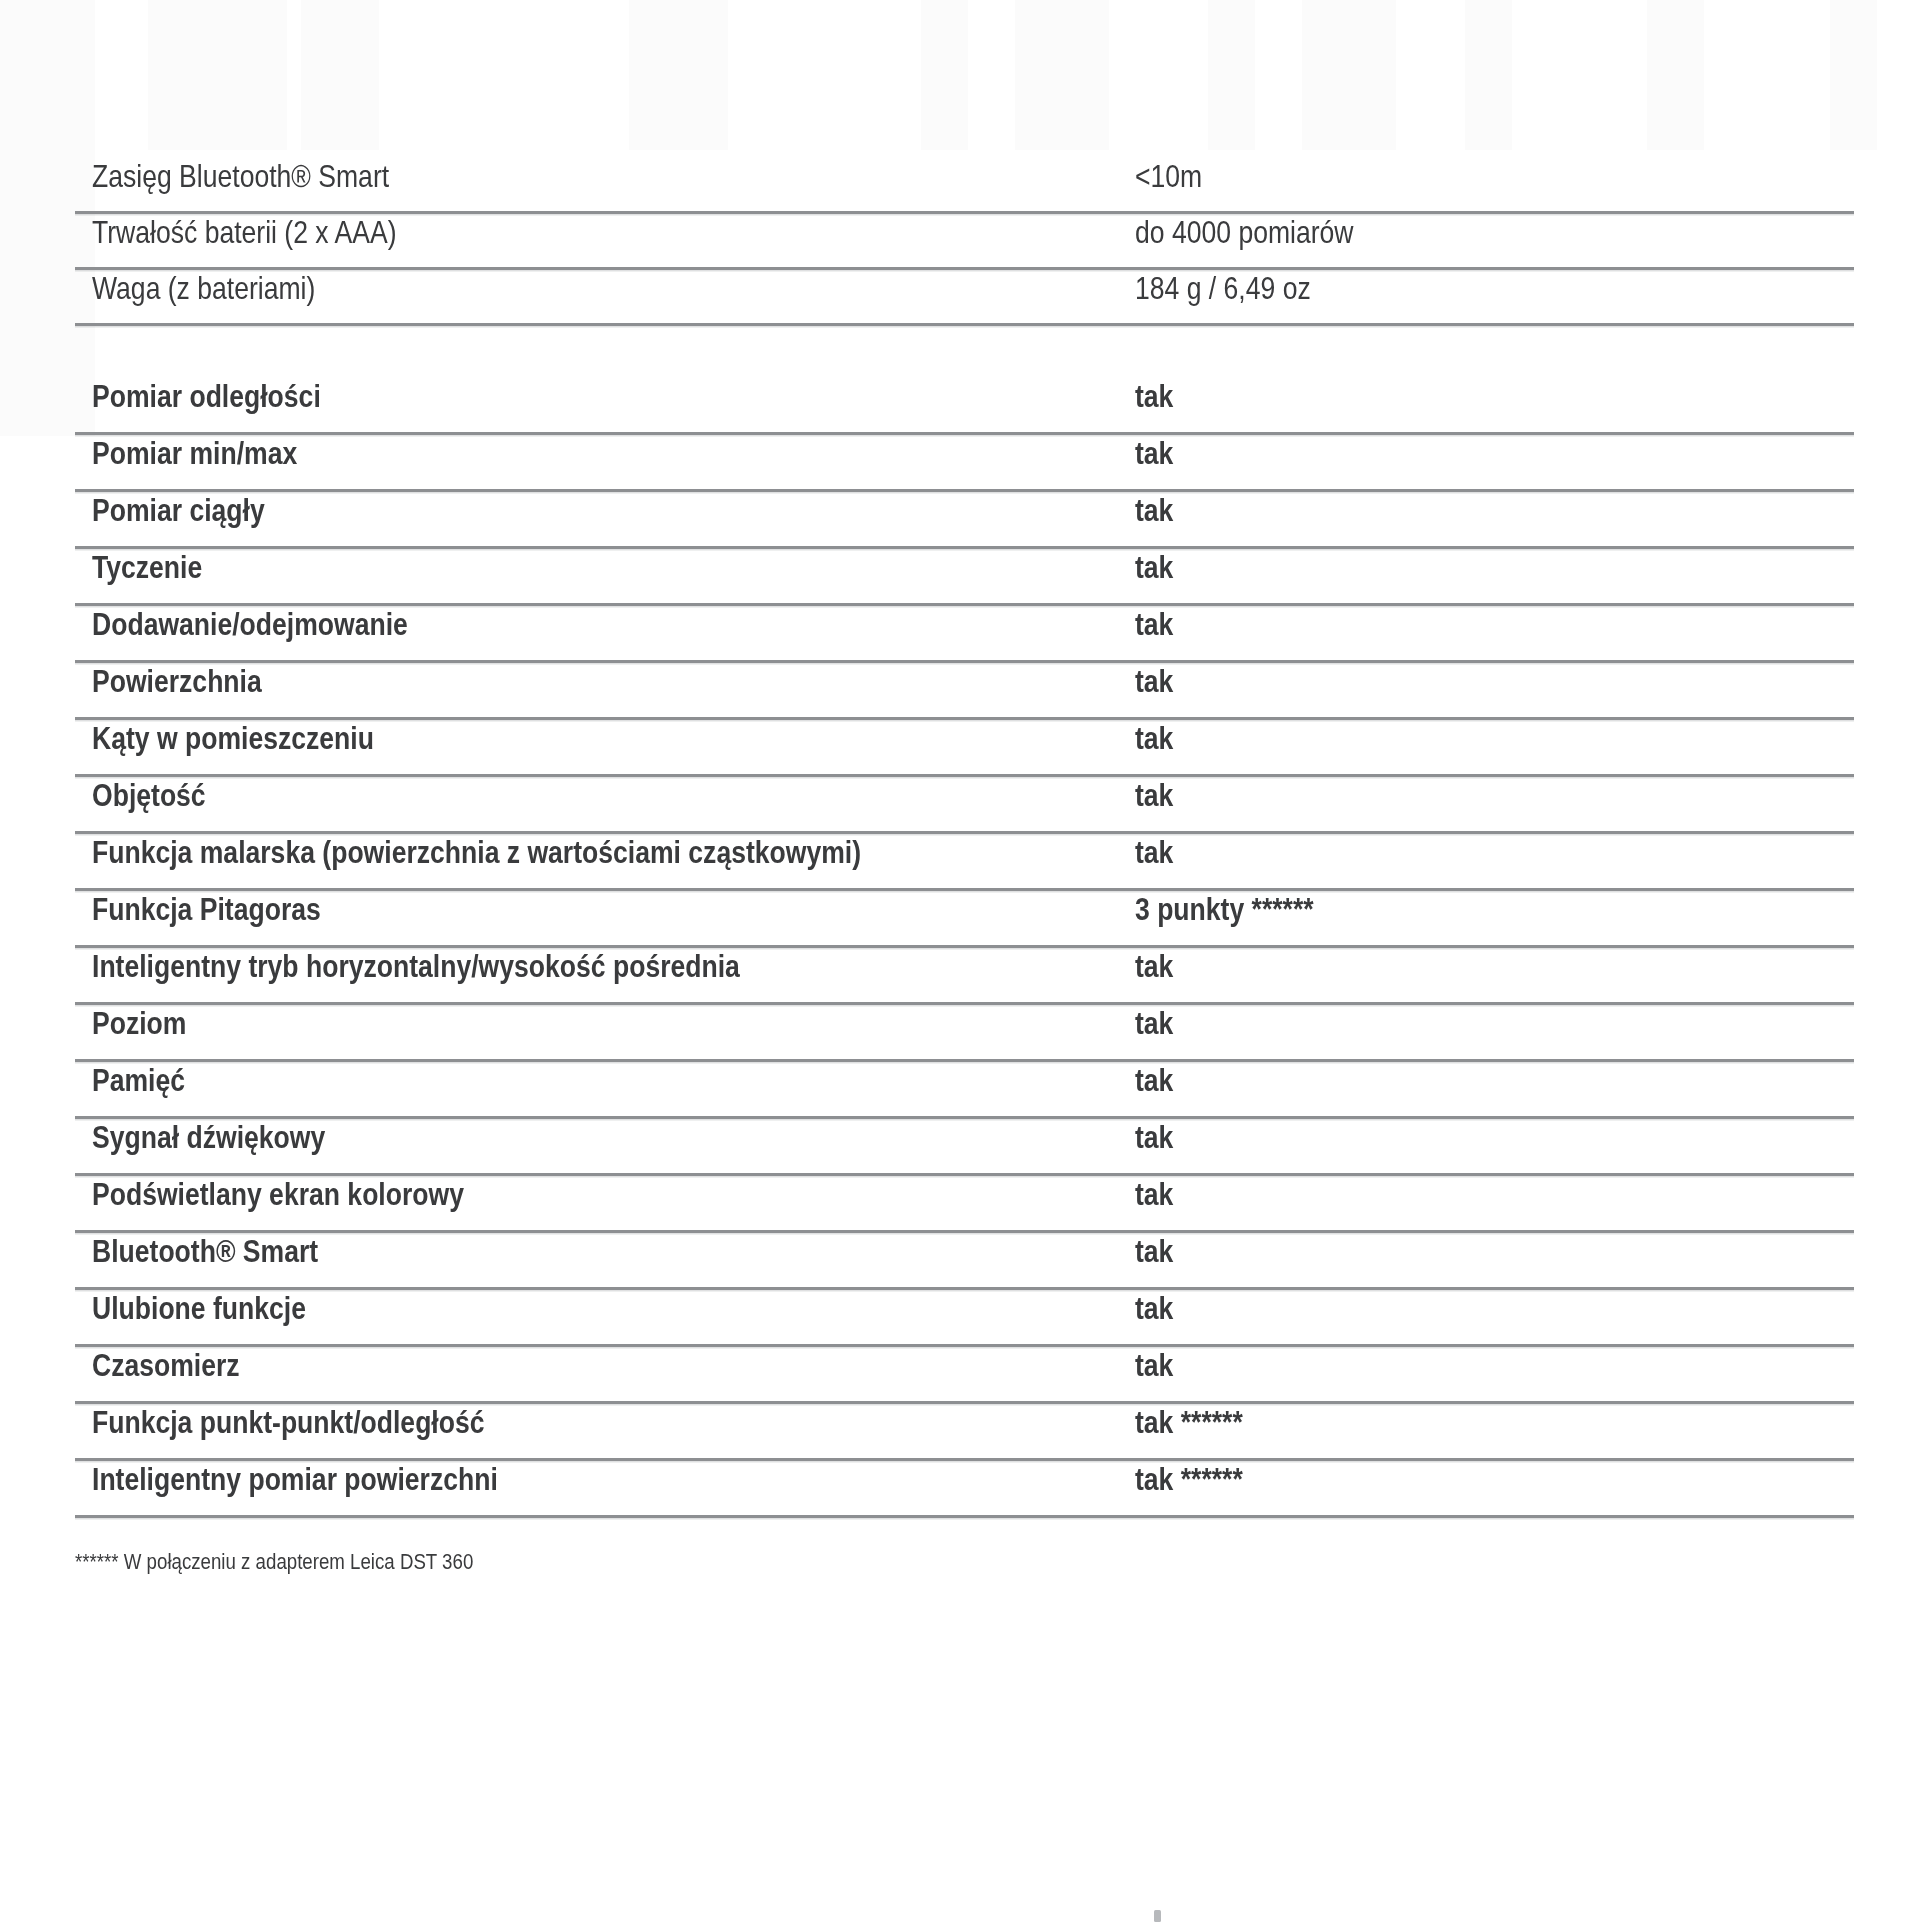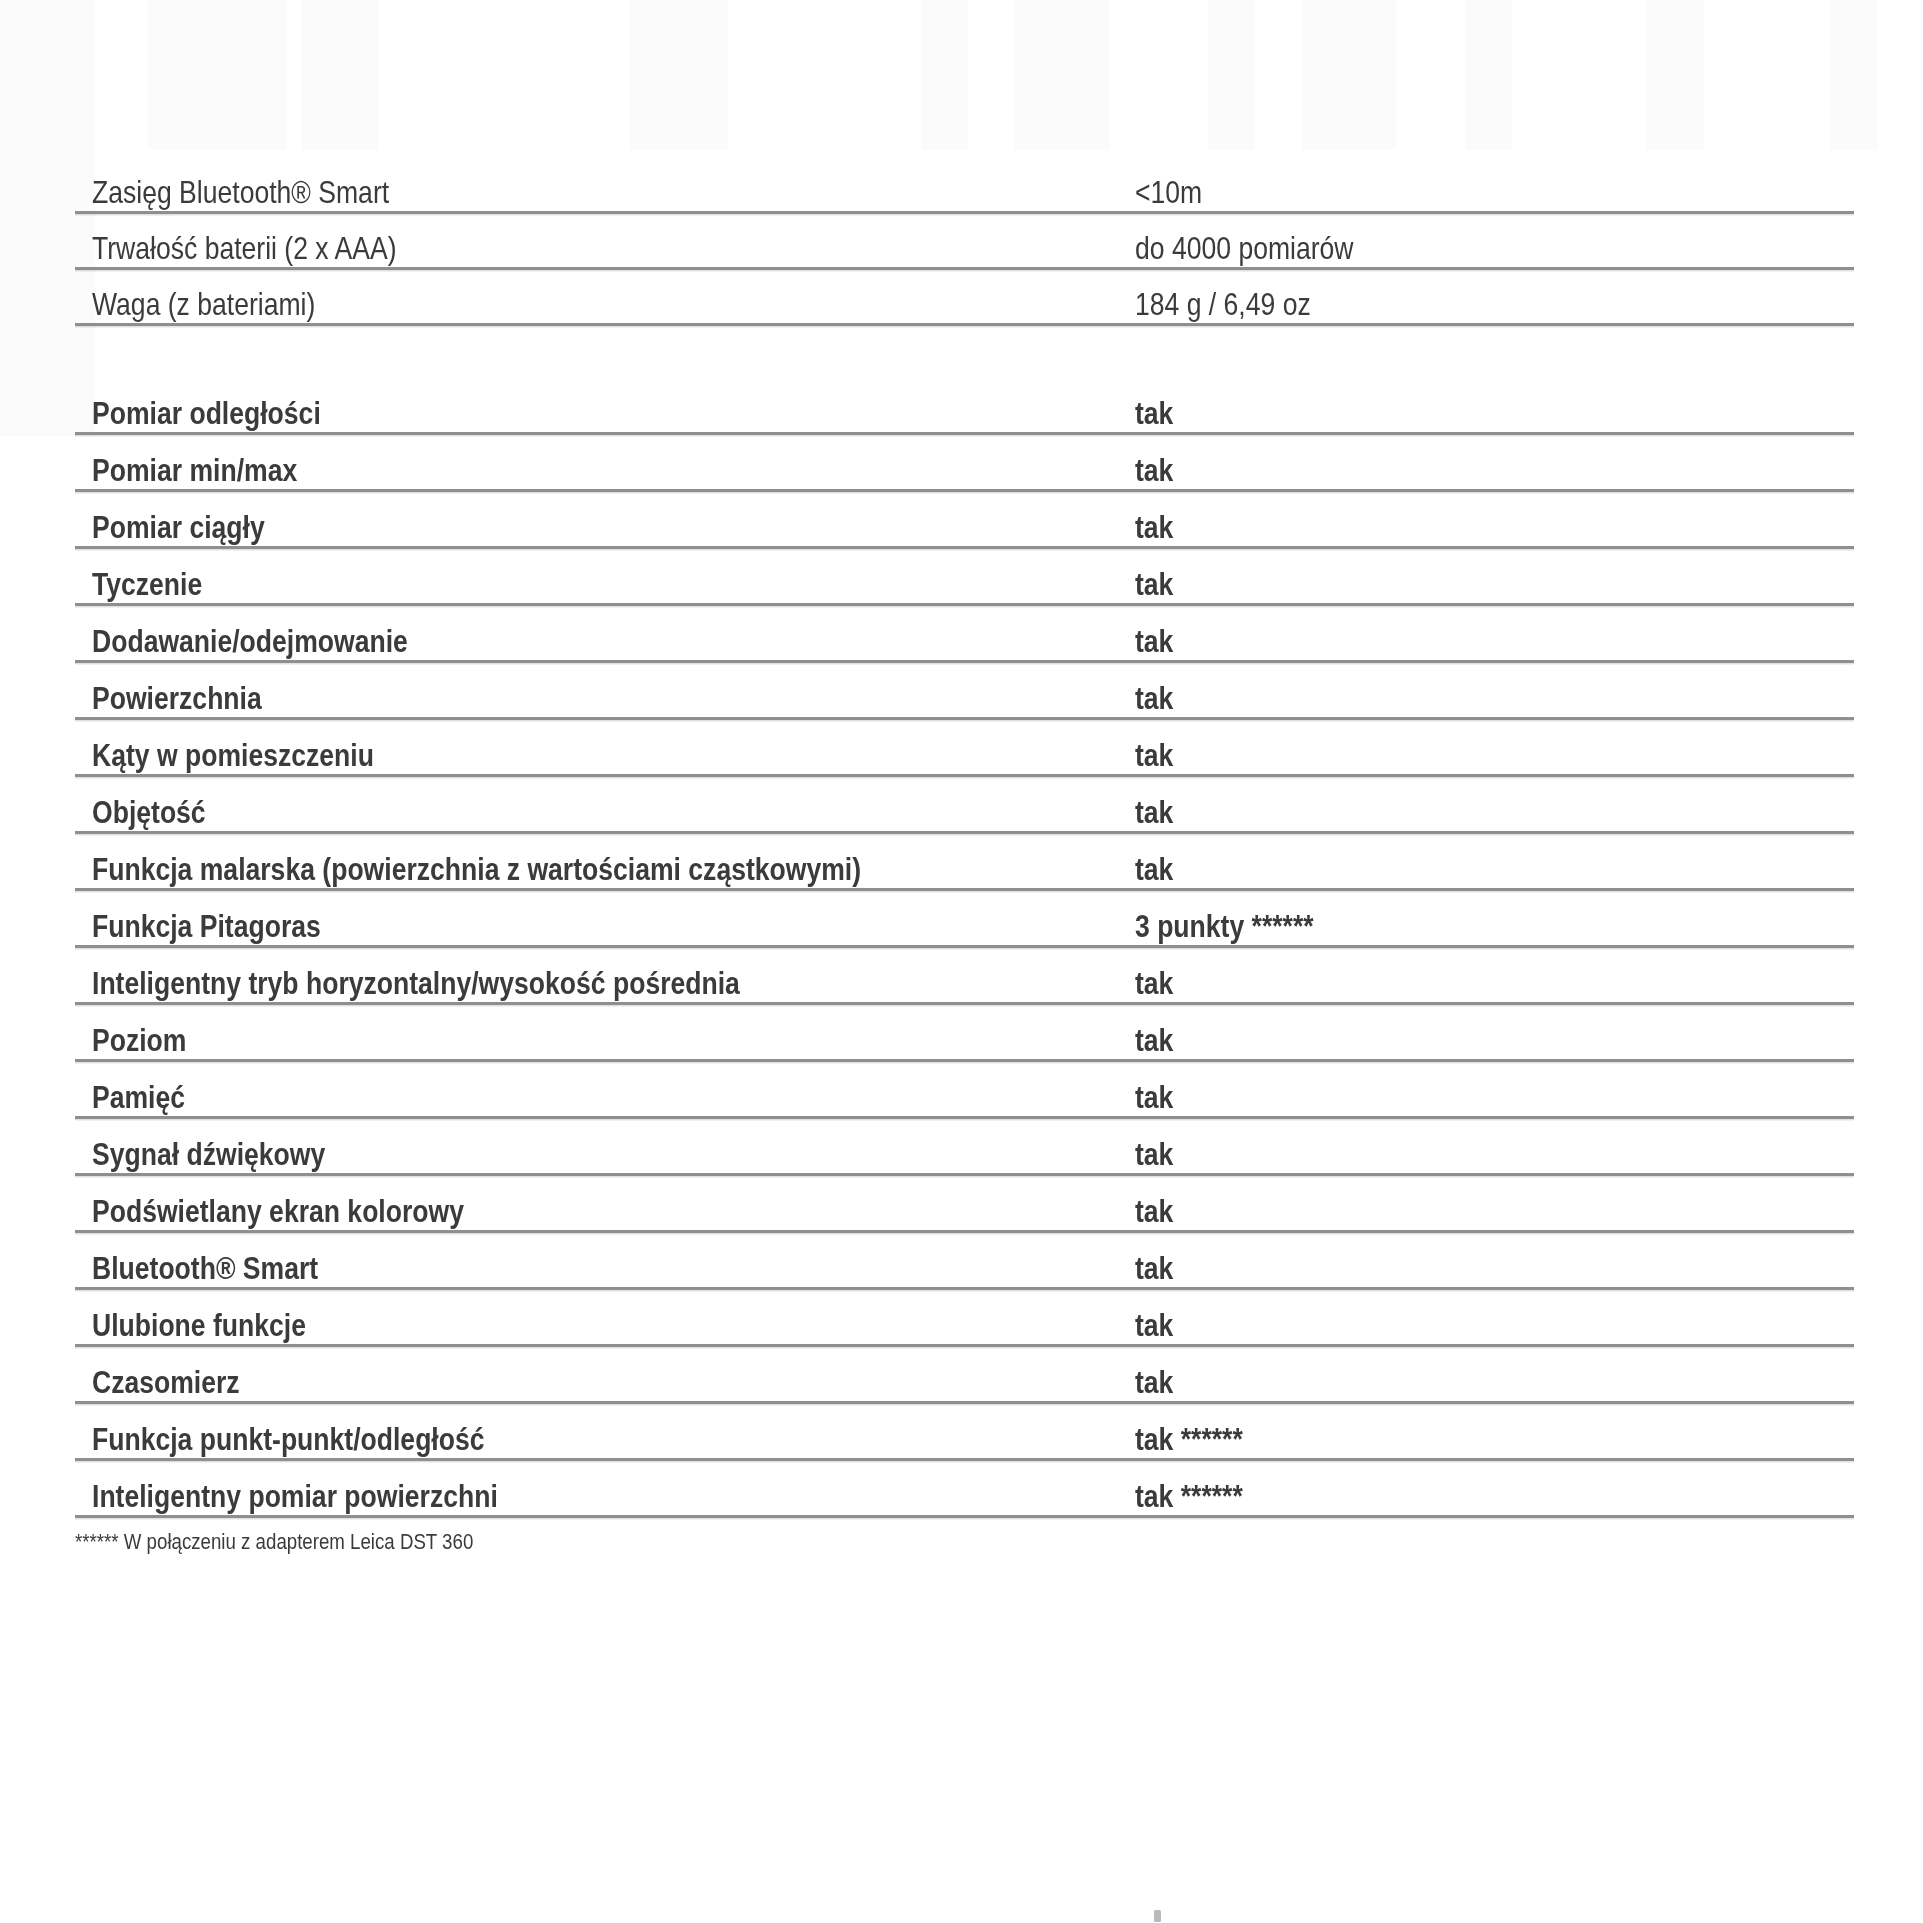--- a/index.html
+++ b/index.html
@@ -23,21 +23,21 @@
     pointer-events: none;
   }
   #content {
     position: absolute;
     left: 75px;
     top: 158px;
     width: 1779px;
   }
   .row {
     display: flex;
-    align-items: flex-end;
+    align-items: flex-start;
     height: 56px;
     box-sizing: border-box;
     border-bottom: 3px solid #8d8f92;
     box-shadow: 0 1.5px 0 rgba(141,143,146,0.28);
     padding-left: 16.5px;
   }
   #func-rows .row { height: 57px; font-weight: bold; }
   .row .label {
     flex: 0 0 1043px;
     min-width: 0;
@@ -47,21 +47,21 @@
     display: inline-block;
     transform: scaleX(0.83);
     transform-origin: left center;
     font-size: 32px;
     color: #3a3b3d;
     white-space: nowrap;
   }
   #section-header .label { font-weight: bold; }
   #section-gap { height: 52px; }
   #footnote-wrap {
-    margin-top: 11px;
+    margin-top: 31px;
     padding-left: 0px;
   }
   #footnote-wrap .ct { font-size: 22.5px; }
   #bottom-mark {
     position: absolute;
     left: 1154px;
     top: 1910px;
     width: 6.8px;
     height: 12px;
     background: #b7b9bc;

